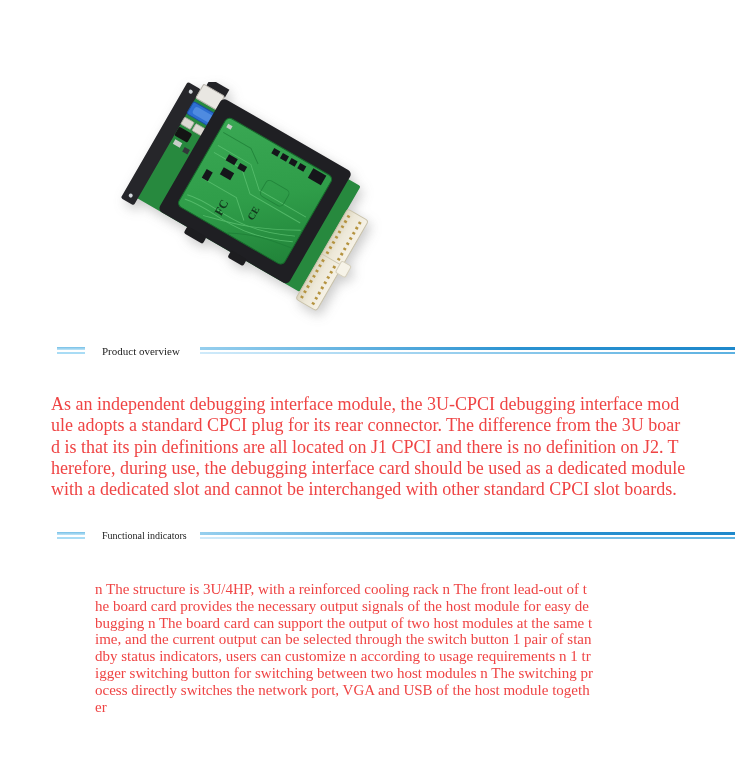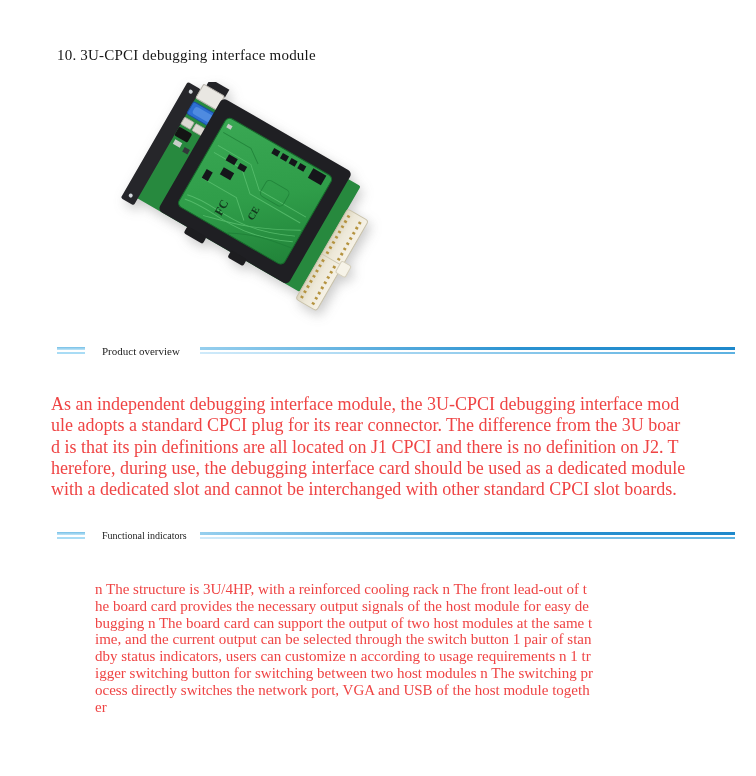--- a/index.html
+++ b/index.html
@@ -55,21 +55,20 @@
   .para-functional {
     left: 86px; top: 572px; width: 665px;
     font-size: 15px; line-height: 16.8px;
   }
 </style>
 </head>
 <body>
 
 <div class="page">
 
-  <h1 class="title">10. 3U-CPCI debugging interface module</h1>
 
   <figure class="board-figure">
     <svg width="300" height="238" viewBox="0 0 300 238">
       <defs>
         <linearGradient id="pcbGrad" x1="0" y1="0" x2="1" y2="1">
           <stop offset="0" stop-color="#3aa854"></stop>
           <stop offset="0.55" stop-color="#2f9d49"></stop>
           <stop offset="1" stop-color="#218339"></stop>
         </linearGradient>
         <linearGradient id="connGrad" x1="0" y1="0" x2="1" y2="0">

